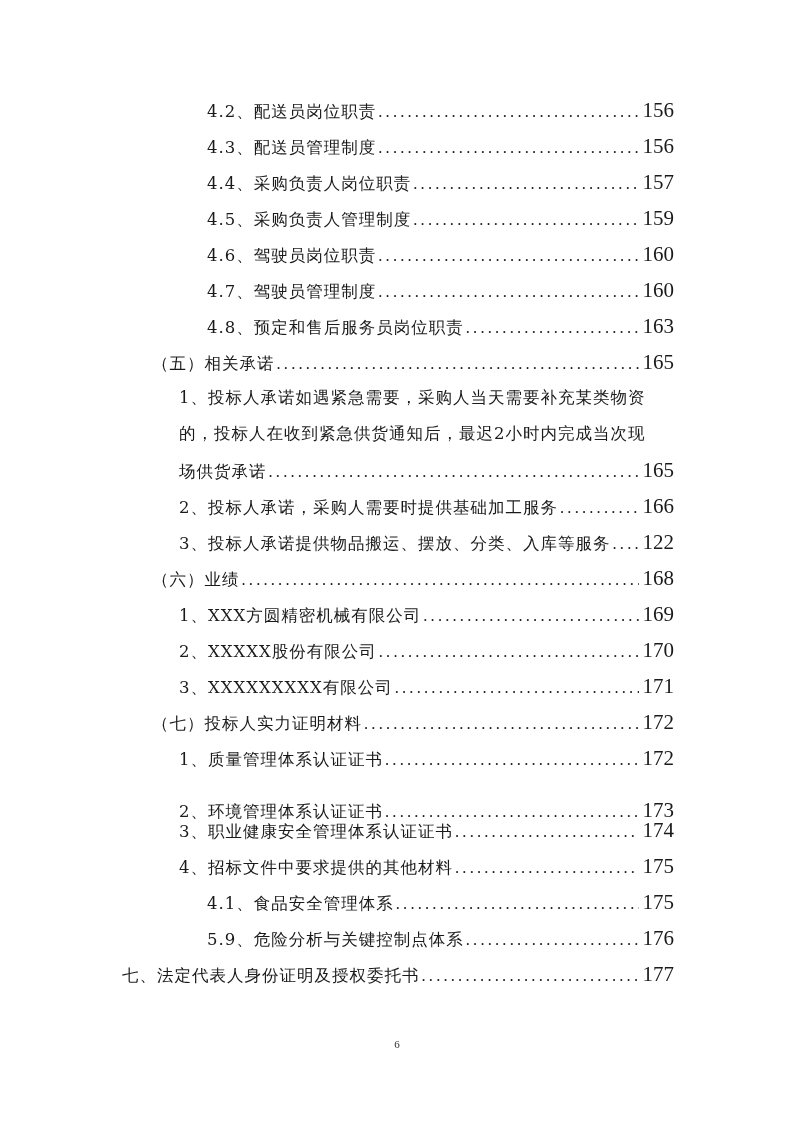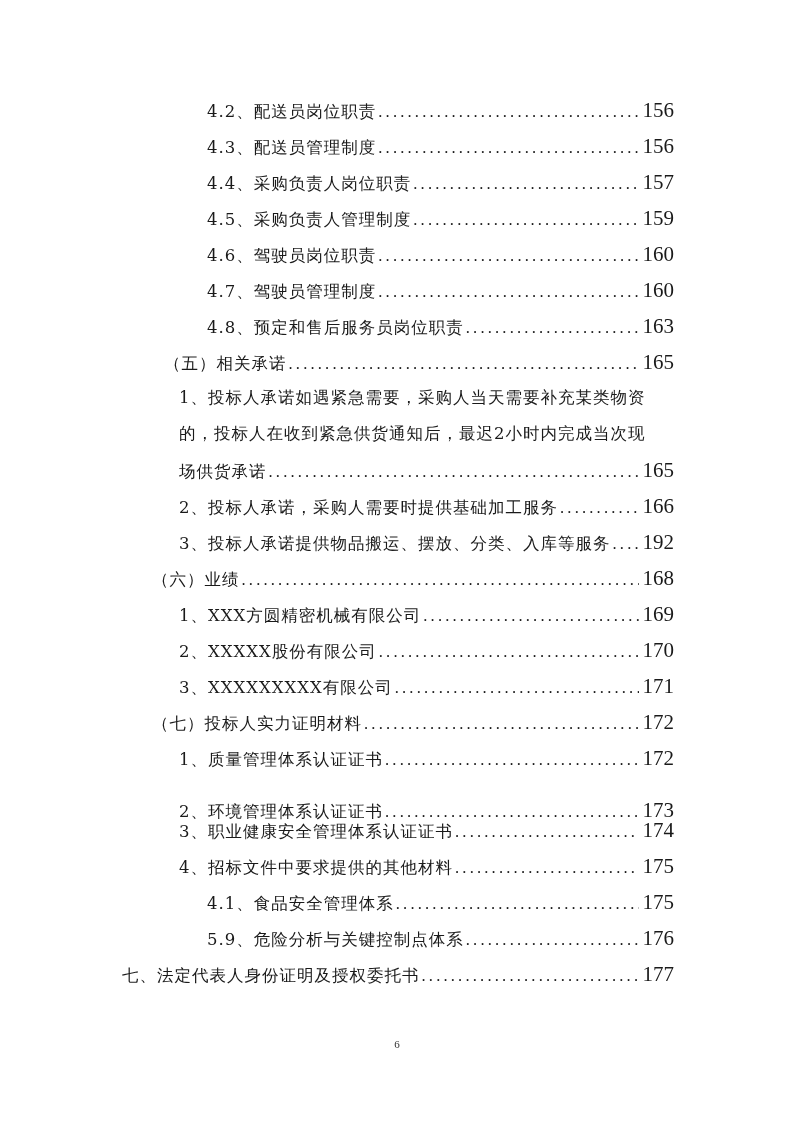--- a/index.html
+++ b/index.html
@@ -122,21 +122,21 @@
       <span class="toc-leader">...................................................................................</span>
       <span class="toc-page">160</span>
     </div>
 
     <div class="toc-line l4" style="top:216px;">
       <span class="toc-title">4.8、预定和售后服务员岗位职责</span>
       <span class="toc-leader">...................................................................................</span>
       <span class="toc-page">163</span>
     </div>
 
-    <div class="toc-line l2" style="top:252px;margin-left:12px;">
+    <div class="toc-line l2" style="top:252px;">
       <span class="toc-title">（五）相关承诺</span>
       <span class="toc-leader">...................................................................................</span>
       <span class="toc-page">165</span>
     </div>
 
     <div class="wrap-line" style="top:288px;">1、投标人承诺如遇紧急需要，采购人当天需要补充某类物资</div>
     <div class="wrap-line" style="top:324px;">的，投标人在收到紧急供货通知后，最迟2小时内完成当次现</div>
     <div class="toc-line l3" style="top:360px;">
       <span class="toc-title">场供货承诺</span>
       <span class="toc-leader">...................................................................................</span>
@@ -145,21 +145,21 @@
 
     <div class="toc-line l3" style="top:396px;">
       <span class="toc-title">2、投标人承诺，采购人需要时提供基础加工服务</span>
       <span class="toc-leader">...................................................................................</span>
       <span class="toc-page">166</span>
     </div>
 
     <div class="toc-line l3" style="top:432px;">
       <span class="toc-title">3、投标人承诺提供物品搬运、摆放、分类、入库等服务</span>
       <span class="toc-leader">...................................................................................</span>
-      <span class="toc-page">192</span>
+      <span class="toc-page">122</span>
     </div>
 
     <div class="toc-line l2" style="top:468px;">
       <span class="toc-title">（六）业绩</span>
       <span class="toc-leader">...................................................................................</span>
       <span class="toc-page">168</span>
     </div>
 
     <div class="toc-line l3" style="top:504px;">
       <span class="toc-title">1、XXX方圆精密机械有限公司</span>

